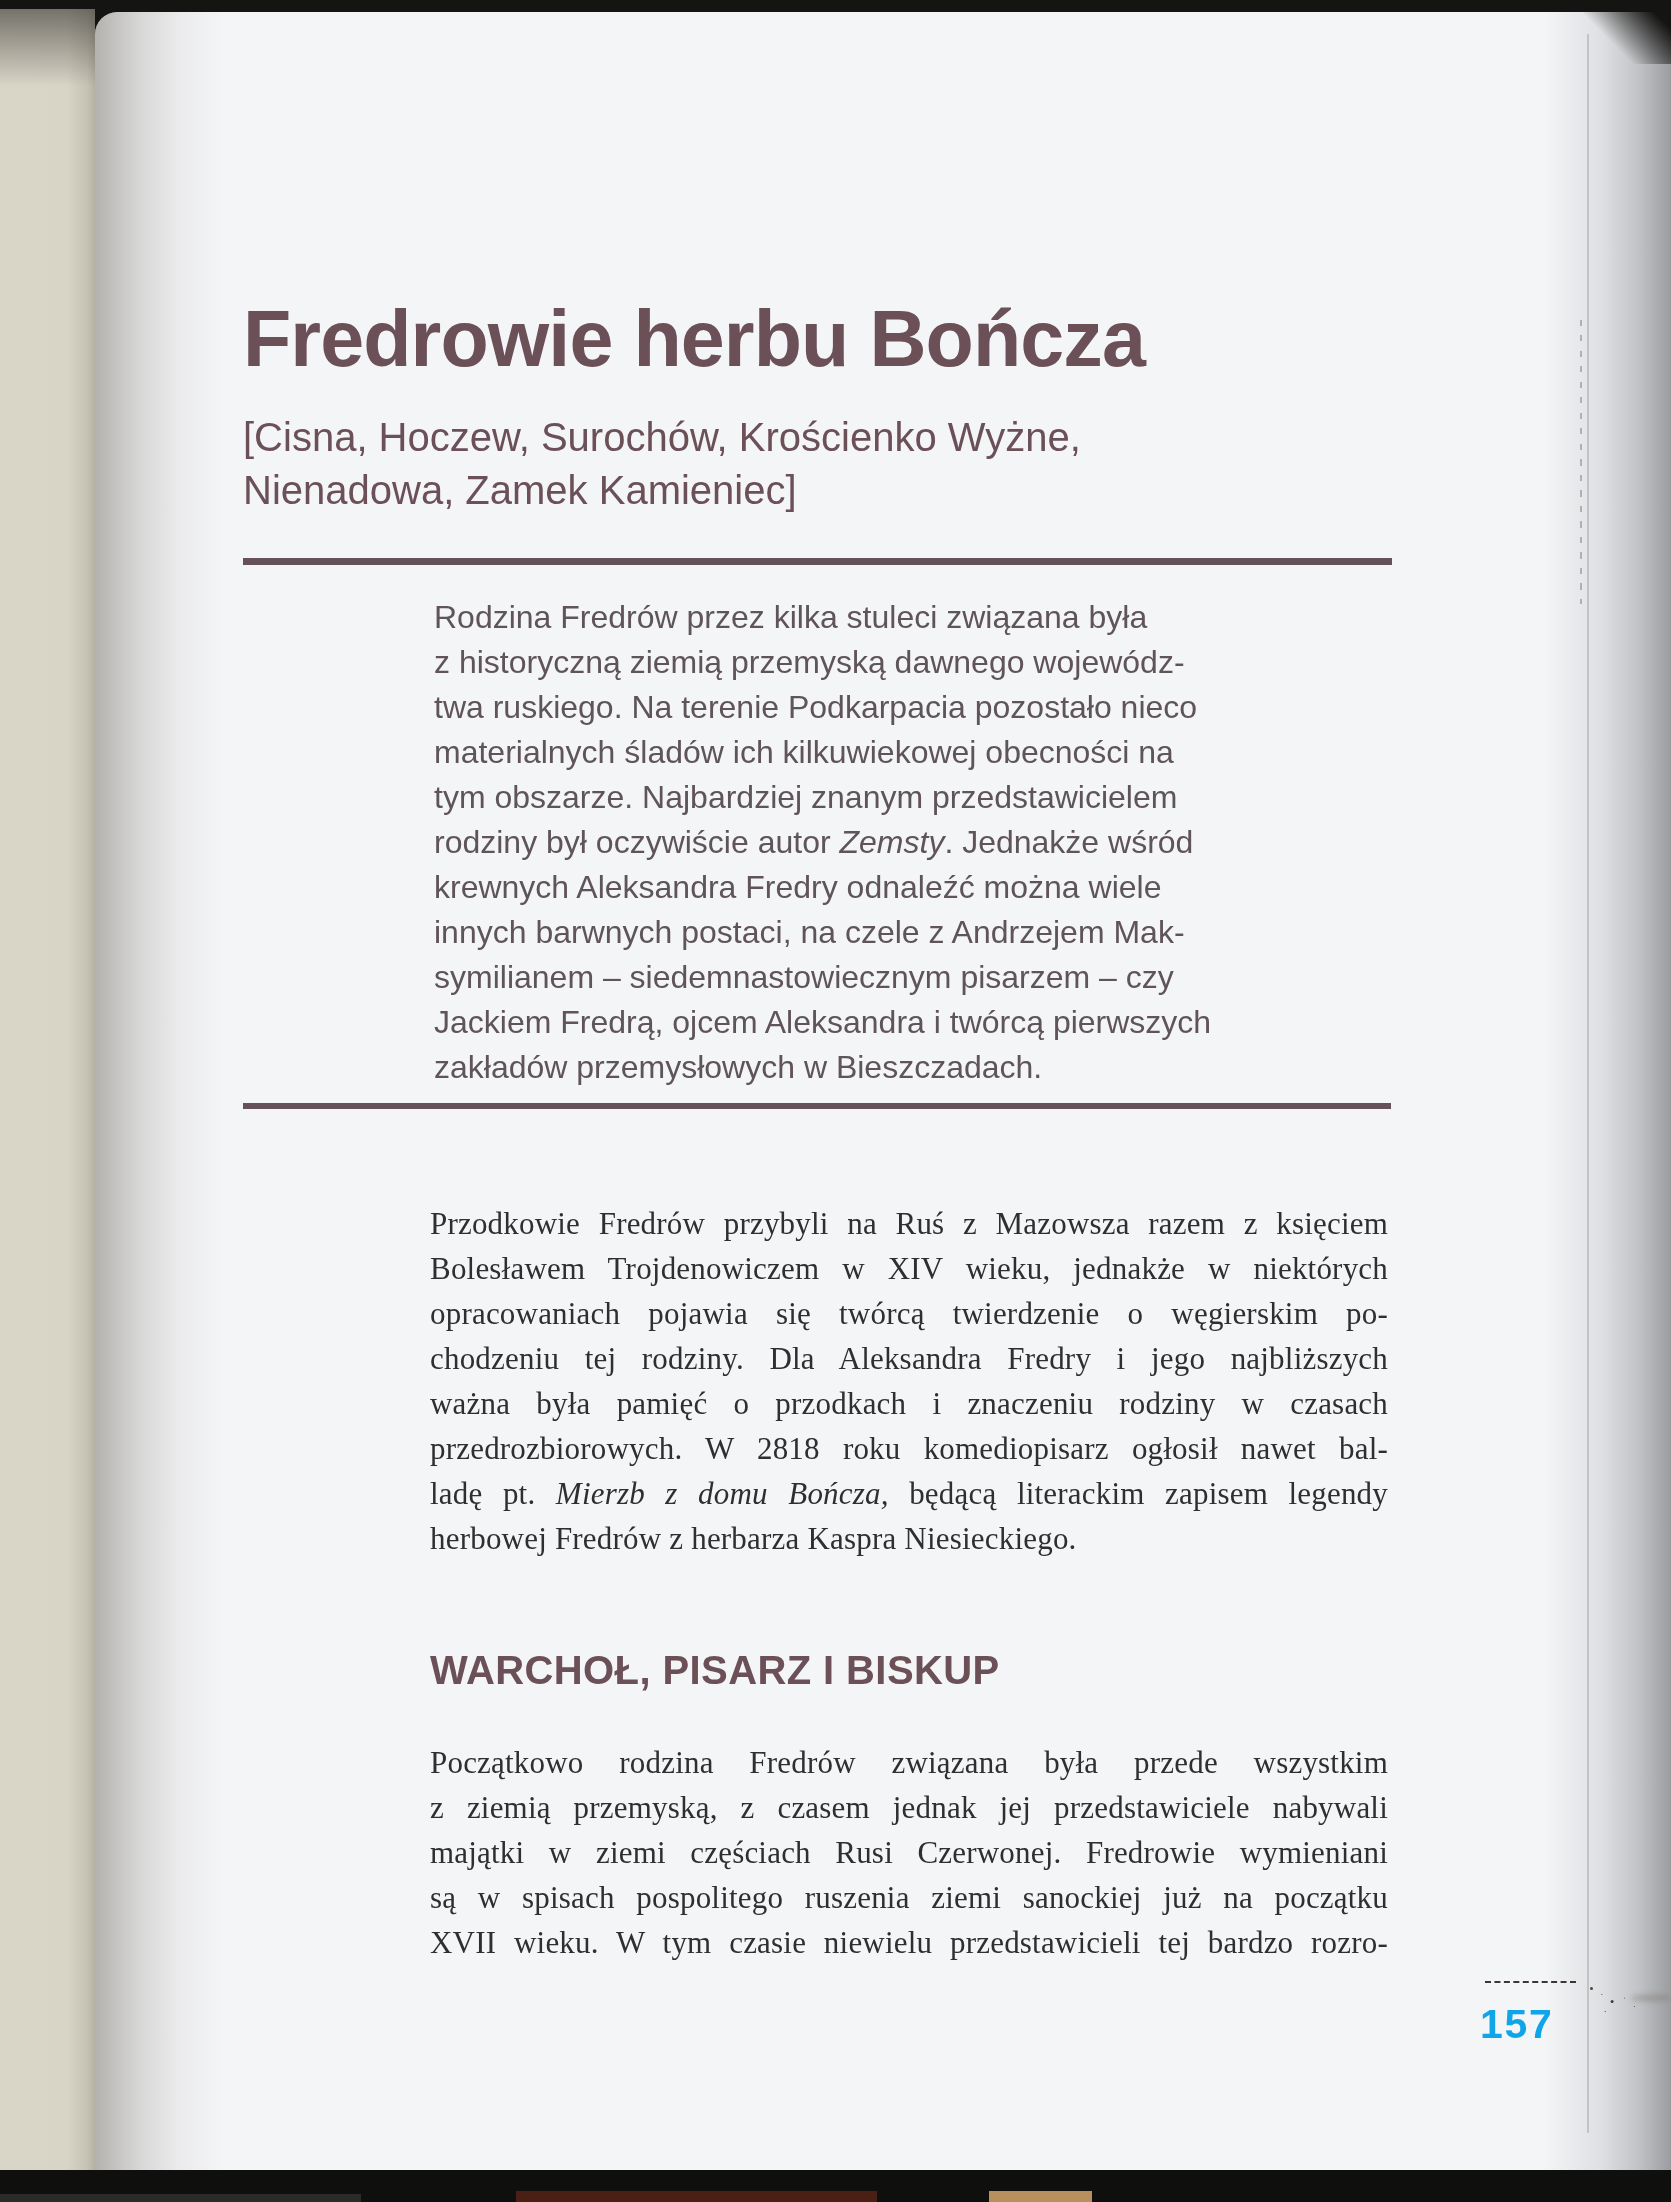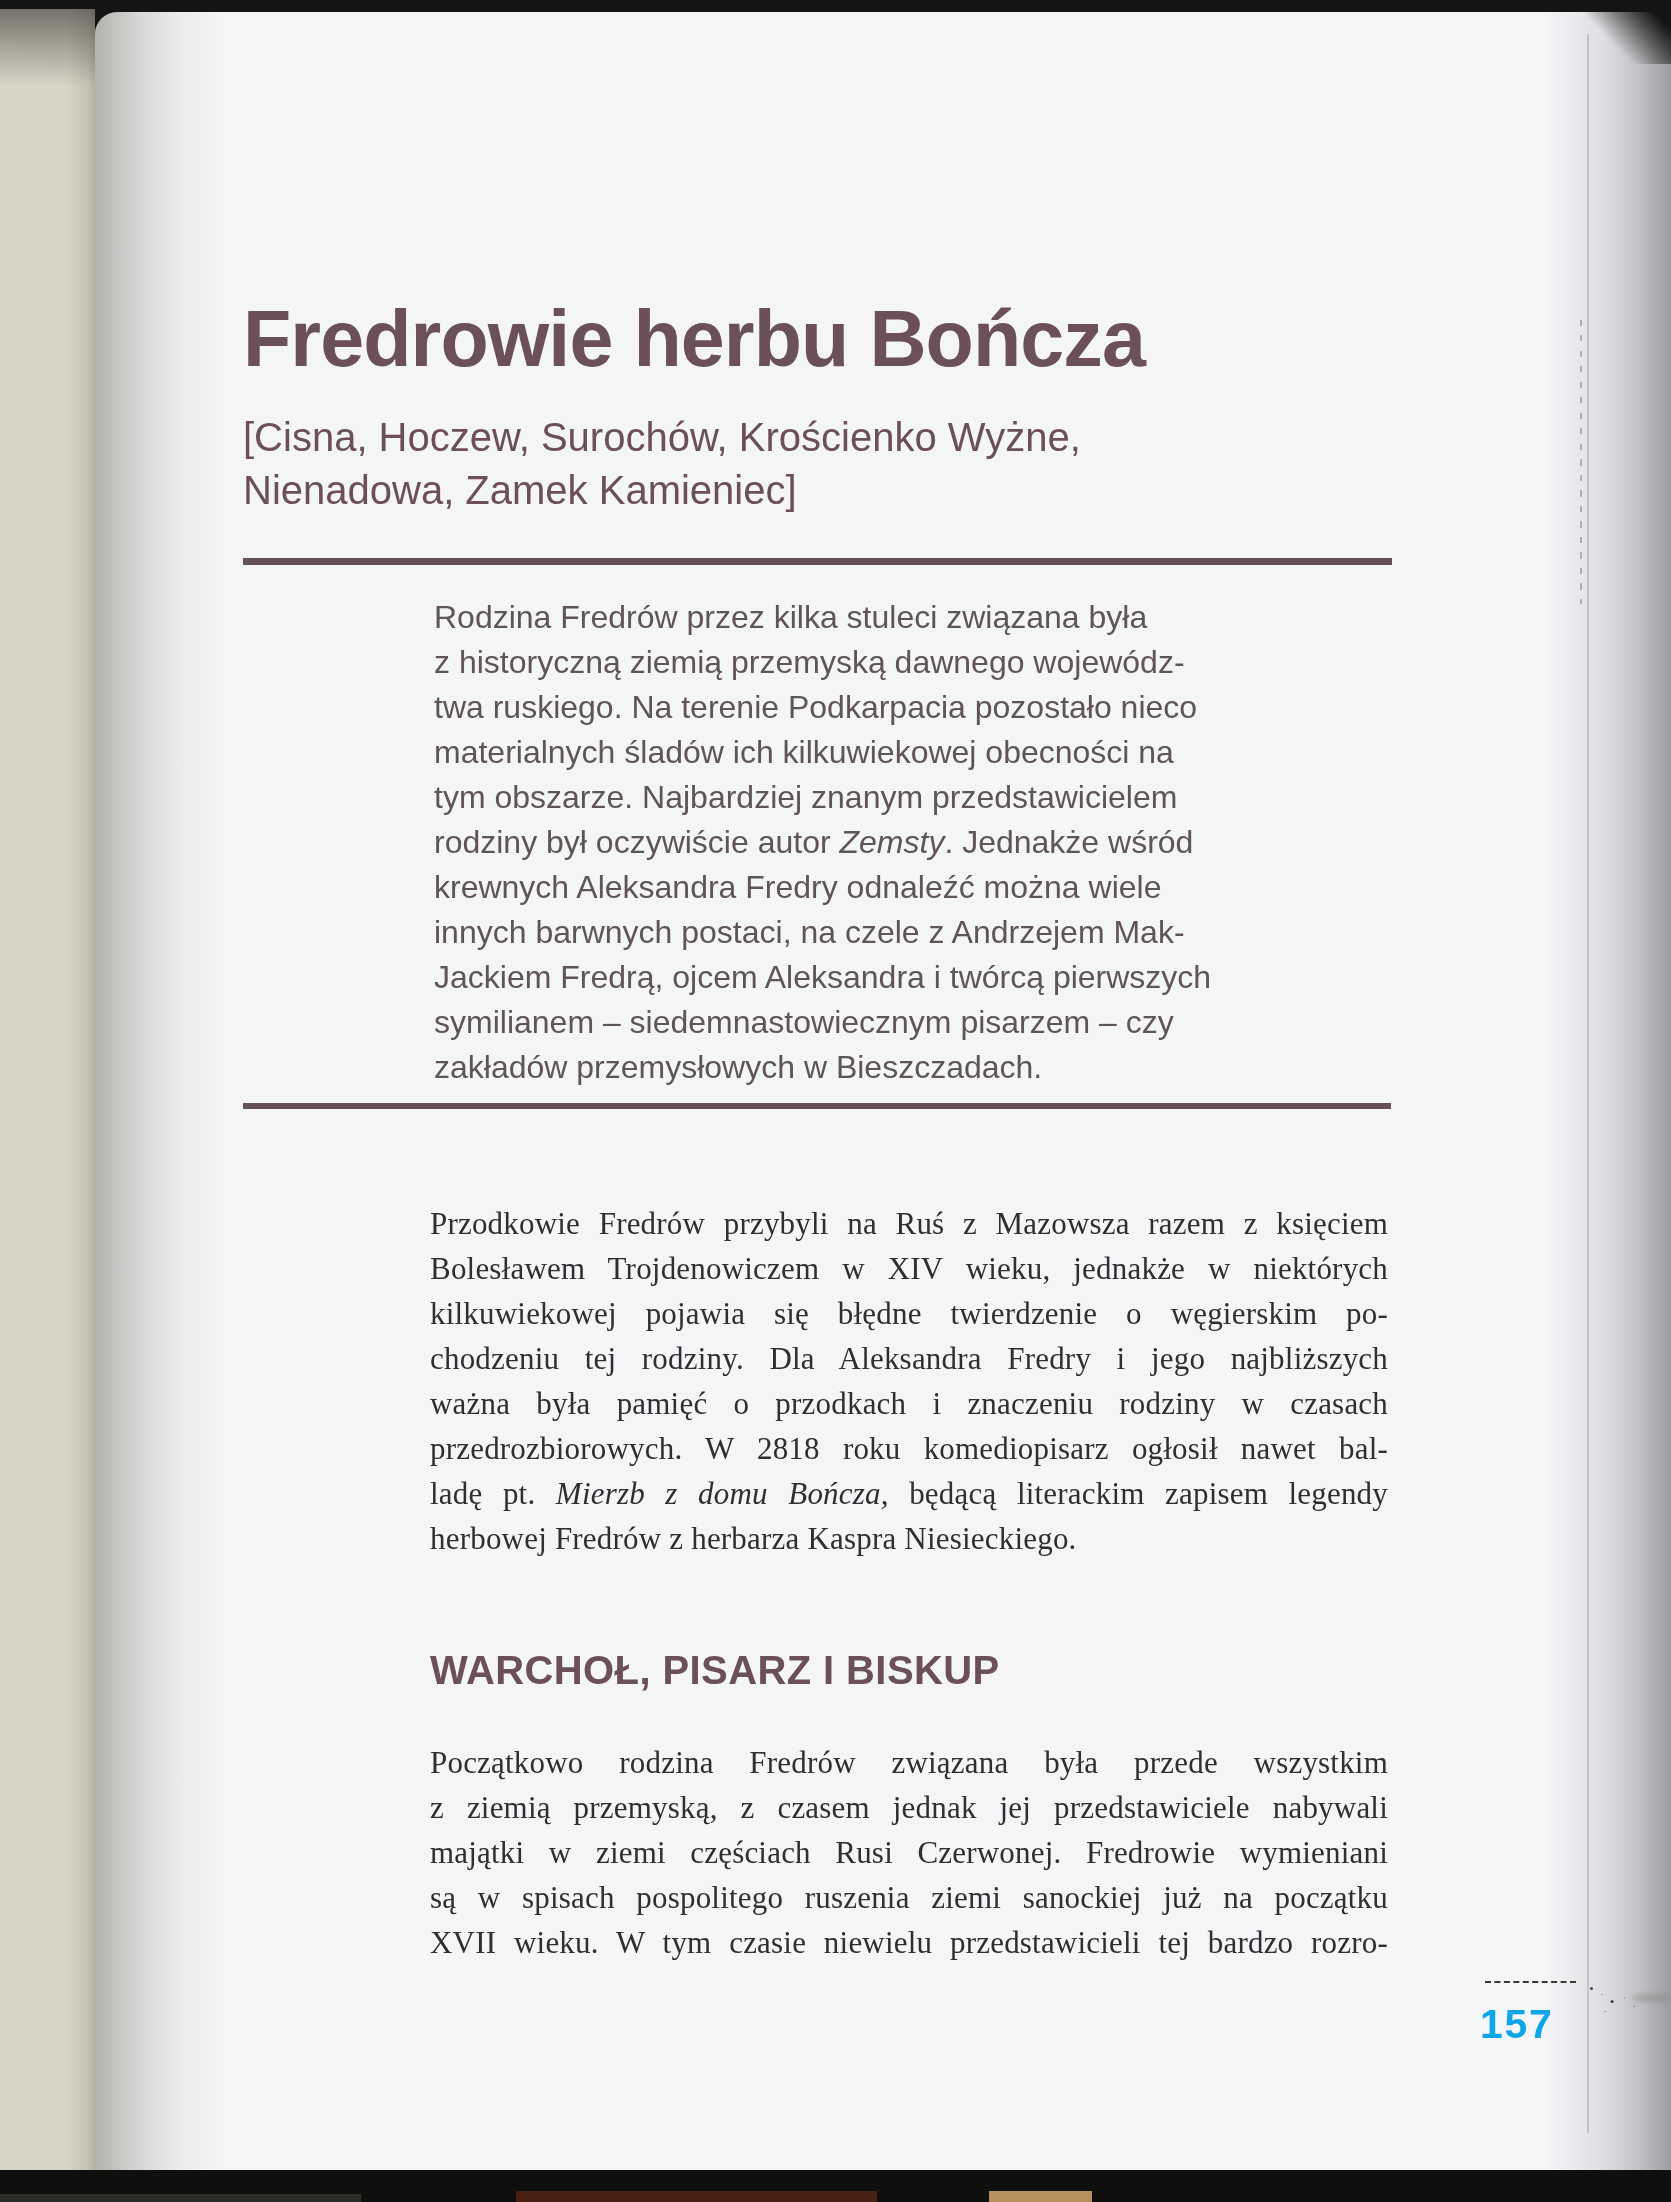--- a/index.html
+++ b/index.html
@@ -110,31 +110,31 @@
 
   <div class="lead">
       <div class="tline"><span>Rodzina Fredrów przez kilka stuleci związana była</span></div>
       <div class="tline"><span>z historyczną ziemią przemyską dawnego wojewódz-</span></div>
       <div class="tline"><span>twa ruskiego. Na terenie Podkarpacia pozostało nieco</span></div>
       <div class="tline"><span>materialnych śladów ich kilkuwiekowej obecności na</span></div>
       <div class="tline"><span>tym obszarze. Najbardziej znanym przedstawicielem</span></div>
       <div class="tline"><span>rodziny był oczywiście autor </span><em>Zemsty</em><span>. Jednakże wśród</span></div>
       <div class="tline"><span>krewnych Aleksandra Fredry odnaleźć można wiele</span></div>
       <div class="tline"><span>innych barwnych postaci, na czele z Andrzejem Mak-</span></div>
+      <div class="tline"><span>symilianem – siedemnastowiecznym pisarzem – czy</span></div>
       <div class="tline"><span>Jackiem Fredrą, ojcem Aleksandra i twórcą pierwszych</span></div>
-      <div class="tline"><span>symilianem – siedemnastowiecznym pisarzem – czy</span></div>
       <div class="tline"><span>zakładów przemysłowych w Bieszczadach.</span></div>
     </div>
 
   <div class="rule rule-2"></div>
 
   <div class="bodytext para-1">
       <div class="tline just"><span>Przodkowie Fredrów przybyli na Ruś z Mazowsza razem z księciem</span></div>
       <div class="tline just"><span>Bolesławem Trojdenowiczem w XIV wieku, jednakże w niektórych</span></div>
-      <div class="tline just"><span>kilkuwiekowej pojawia się błędne twierdzenie o węgierskim po-</span></div>
+      <div class="tline just"><span>opracowaniach pojawia się twórcą twierdzenie o węgierskim po-</span></div>
       <div class="tline just"><span>chodzeniu tej rodziny. Dla Aleksandra Fredry i jego najbliższych</span></div>
       <div class="tline just"><span>ważna była pamięć o przodkach i znaczeniu rodziny w czasach</span></div>
       <div class="tline just"><span>przedrozbiorowych. W 2818 roku komediopisarz ogłosił nawet bal-</span></div>
       <div class="tline just"><span>ladę pt. </span><em>Mierzb z domu Bończa,</em><span> będącą literackim zapisem legendy</span></div>
       <div class="tline"><span>herbowej Fredrów z herbarza Kaspra Niesieckiego.</span></div>
     </div>
 
   <h2 class="section-heading">WARCHOŁ, PISARZ I BISKUP</h2>
 
   <div class="bodytext para-2">

